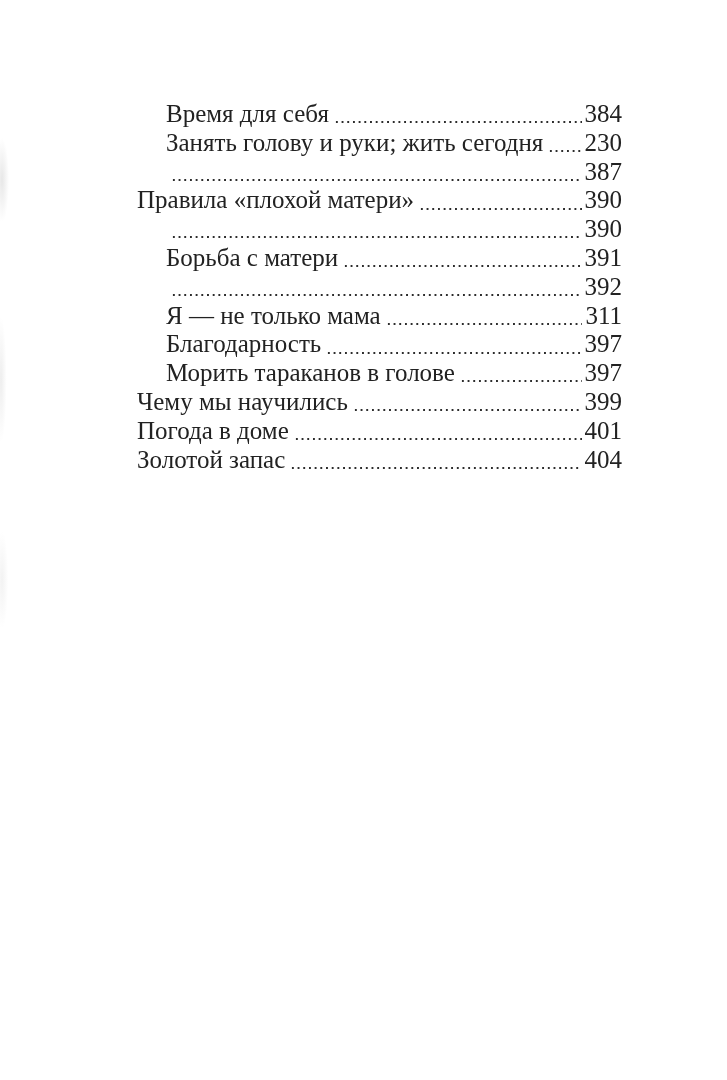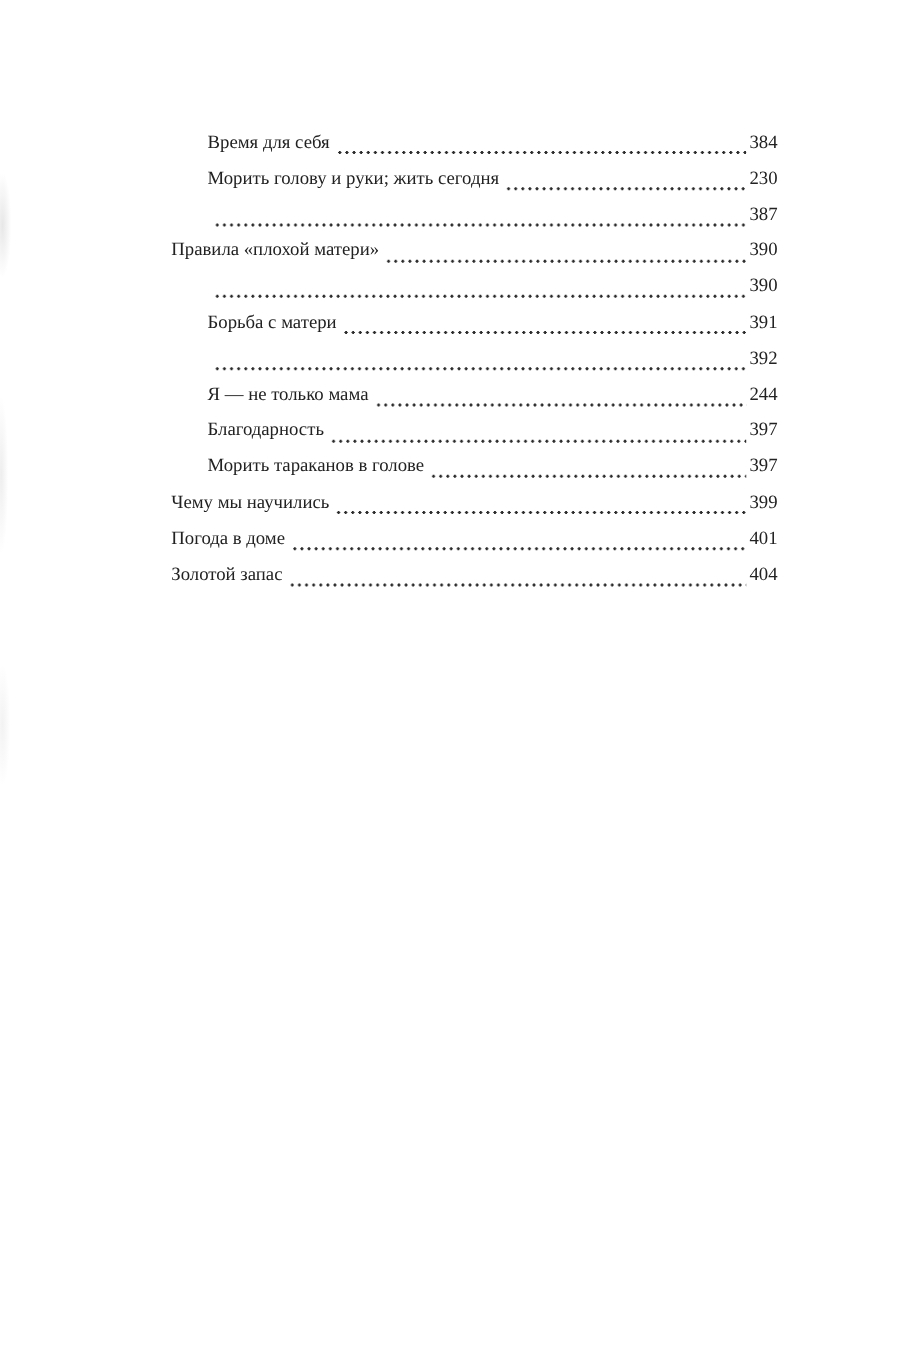--- a/index.html
+++ b/index.html
@@ -32,21 +32,21 @@
       radial-gradient(ellipse 9px 70px  at 2px 520px, rgba(170,170,170,0.15), transparent 70%),
       radial-gradient(ellipse 10px 40px at 2px 990px, rgba(150,150,150,0.30), transparent 70%);
     pointer-events: none;
   }
 
   .toc {
     position: absolute;
     left: 137px;
     top: 100px;
     width: 485px;
-    font-size: 15px;
+    font-size: 25px;
     line-height: 28.8px;
     color: #222222;
     font-family: Liberation Serif, serif;
   }
 
   .toc-row {
     display: flex;
     align-items: baseline;
     white-space: nowrap;
   }
@@ -77,21 +77,21 @@
 <div class="page">
   <div class="scan-edge"></div>
 
   <div class="toc">
       <div class="toc-row indent">
     <span class="toc-label">Время для себя</span>
     <span class="toc-leader"></span>
     <span class="toc-page">384</span>
   </div>
       <div class="toc-row indent">
-    <span class="toc-label">Морить голову и руки; жить сегодня</span>
+    <span class="toc-label">Занять голову и руки; жить сегодня</span>
     <span class="toc-leader"></span>
     <span class="toc-page">230</span>
   </div>
       <div class="toc-row indent">
     <span class="toc-leader"></span>
     <span class="toc-page">387</span>
   </div>
       <div class="toc-row">
     <span class="toc-label">Правила «плохой матери»</span>
     <span class="toc-leader"></span>
@@ -106,21 +106,21 @@
     <span class="toc-leader"></span>
     <span class="toc-page">391</span>
   </div>
       <div class="toc-row indent">
     <span class="toc-leader"></span>
     <span class="toc-page">392</span>
   </div>
       <div class="toc-row indent">
     <span class="toc-label">Я — не только мама</span>
     <span class="toc-leader"></span>
-    <span class="toc-page">244</span>
+    <span class="toc-page">311</span>
   </div>
       <div class="toc-row indent">
     <span class="toc-label">Благодарность</span>
     <span class="toc-leader"></span>
     <span class="toc-page">397</span>
   </div>
       <div class="toc-row indent">
     <span class="toc-label">Морить тараканов в голове</span>
     <span class="toc-leader"></span>
     <span class="toc-page">397</span>

